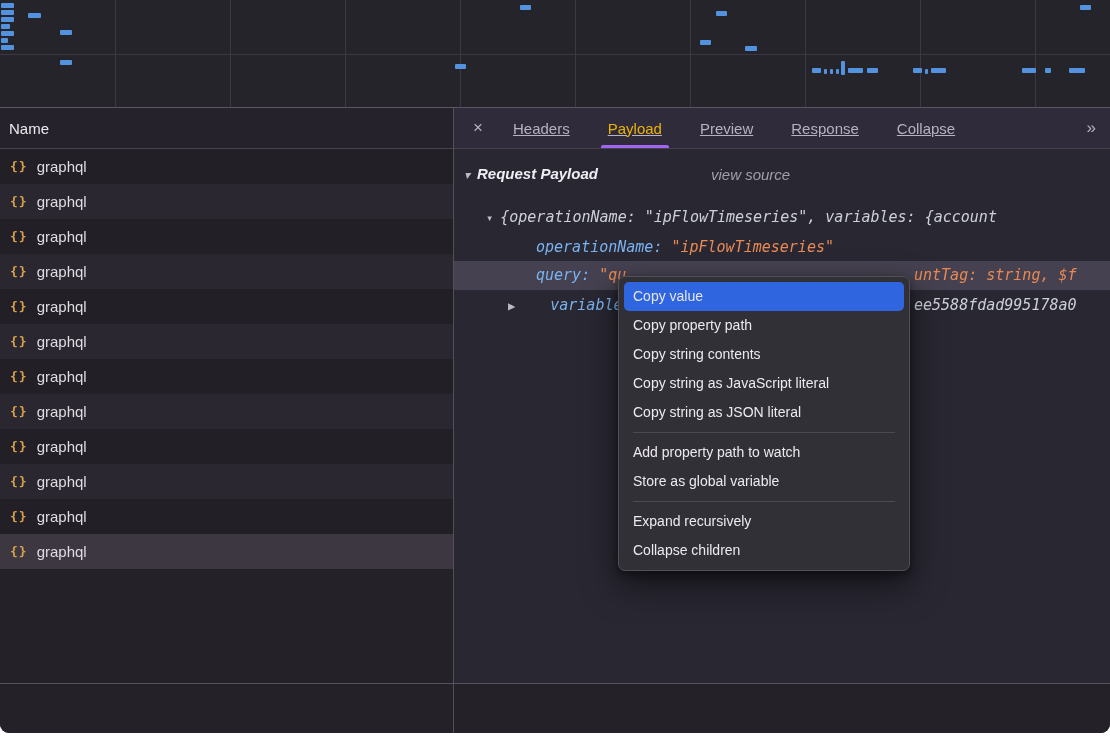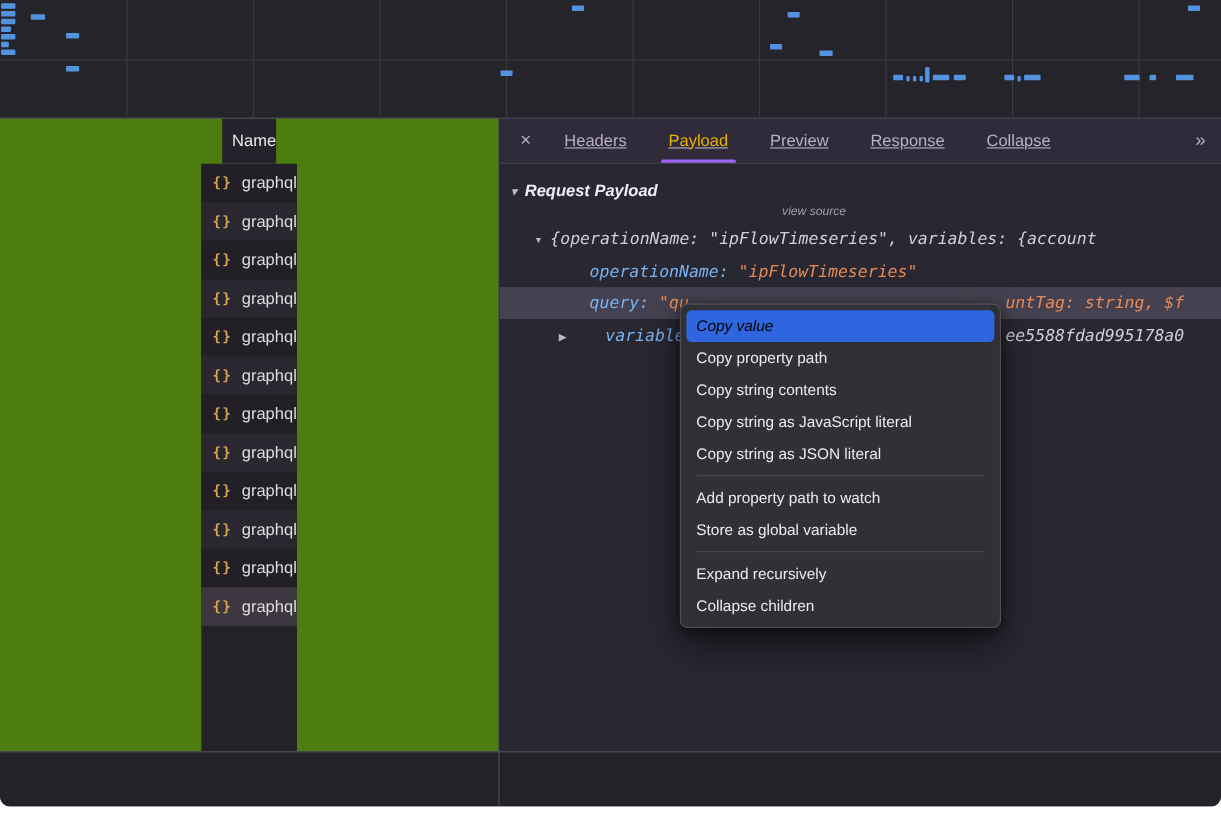--- a/index.html
+++ b/index.html
@@ -19,21 +19,21 @@
     background:#26242b;border-bottom:1px solid #5a5664;
   }
   .grid-v{position:absolute;top:0;bottom:0;width:1px;background:#3b3843;}
   .grid-h{position:absolute;left:0;right:0;top:54px;height:1px;background:#3b3843;}
   .ov-bar{position:absolute;border-radius:1px;}
 
   
   .main{position:absolute;top:108px;left:0;width:1110px;height:575px;display:flex;}
   .left{
     width:453px;min-width:453px;border-right:1px solid #524e5a;
-    display:flex;flex-direction:column;background:#4d7c0f;align-items:center;
+    display:flex;flex-direction:column;background:#eab308;
   }
   .left-header{
     height:40px;min-height:40px;border-bottom:1px solid #47434e;
     display:flex;align-items:center;padding-left:9px;
     color:#eceaef;font-size:15px;background:#25222b;
   }
   .req-list{flex:1;background:#242128;}
   .req-row{height:35px;display:flex;align-items:center;padding-left:10px;gap:9px;
     font-size:15px;color:#dfdde2;cursor:default;}
   .req-row.odd{background:#221f26;}
@@ -68,21 +68,21 @@
     font-family:"DejaVu Sans Mono",monospace;font-size:15px;color:#cdd1d7;font-style:italic;
   }
   .section-hdr{
     position:absolute;top:16px;left:10px;
     font-family:"Liberation Sans",sans-serif;font-size:15px;font-weight:bold;color:#f0eef4;
     white-space:nowrap;
   }
   .section-hdr .tri{font-weight:normal;}
   .view-src{
     position:absolute;top:17px;left:257px;color:#a39eae;
-    font-family:"Liberation Sans",sans-serif;font-size:11px;white-space:nowrap;cursor:default;margin-top:20px;
+    font-family:"Liberation Sans",sans-serif;font-size:15px;white-space:nowrap;cursor:default;
   }
   .tree-row{position:absolute;left:0;right:0;height:29px;line-height:29px;white-space:nowrap;}
   .tree-row.r1{top:54px;padding-left:32px;}
   .tree-row.r2{top:84px;padding-left:54px;}
   .tree-row.r3{top:112px;padding-left:54px;}
   .tree-row.r4{top:142px;padding-left:54px;}
   .tree-row.highlight{background:#454150;}
   .tri{color:#b9bcc2;font-size:12px;margin-right:7px;display:inline-block;}
   .key{color:var(--key-blue,#7ab3f0);margin-right:9px;margin-left:28px;}
   .str{color:var(--string-orange,#e98a55);}
@@ -98,21 +98,21 @@
 
   
   .context-menu{
     position:absolute;left:618px;top:276px;width:292px;z-index:20;
     background:#313036;border:1px solid #505056;border-radius:7px;
     box-shadow:0 14px 34px rgba(0,0,0,.55),0 3px 9px rgba(0,0,0,.4);
     padding:5px;box-sizing:border-box;
     font-size:14px;color:#eceaee;
   }
   .menu-item{height:29px;line-height:29px;padding:0 9px;border-radius:5px;cursor:default;white-space:nowrap;}
-  .menu-item.hl{background:var(--menu-highlight,#2f66e0);color:#000000;font-style:italic;}
+  .menu-item.hl{background:var(--menu-highlight,#2f66e0);color:#e5e5e5;}
   .menu-sep{height:1px;background:#4a4a50;margin:5px 9px;}
 </style>
 </head>
 <body>
 
 <div class="window">
 
   <div class="overview">
       <div class="grid-v" style="left: 115px;"></div>
       <div class="grid-v" style="left: 230px;"></div>

